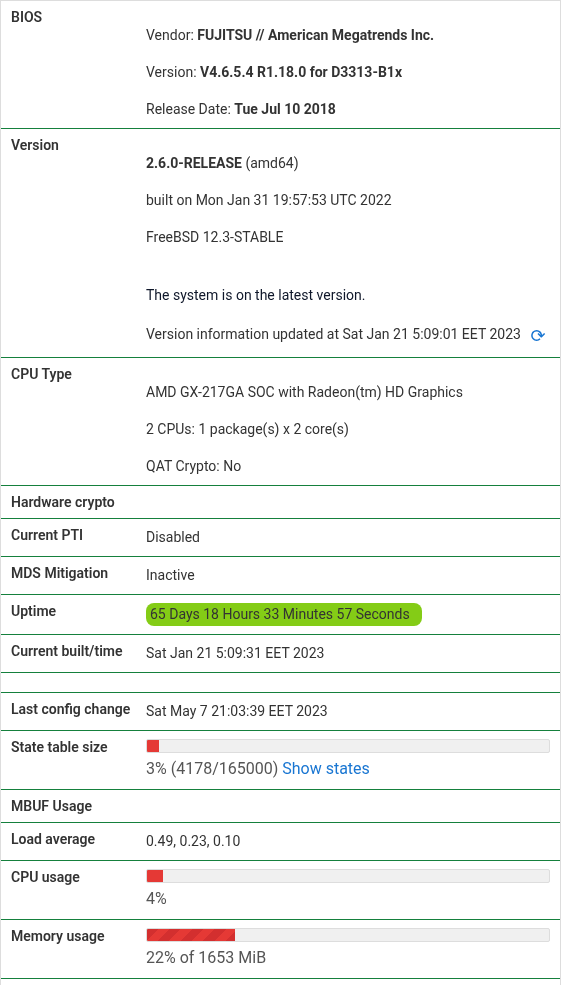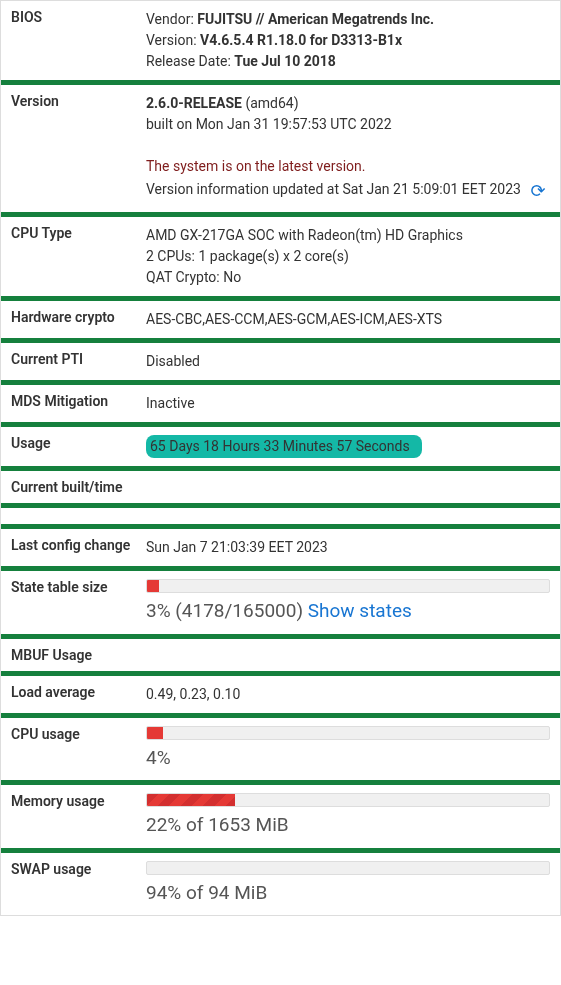--- a/index.html
+++ b/index.html
@@ -1,29 +1,29 @@
 <!DOCTYPE html>
 <html><head>
 <meta charset="utf-8">
 <style>
 * { box-sizing: border-box; margin: 0; padding: 0; }
 body { font-family: -apple-system, BlinkMacSystemFont, "Segoe UI", Roboto, Arial, sans-serif; font-size: 14px; color: #333; background: #fff; width: 561px; }
 .panel { border: 1px solid #ddd; background: #fff; margin-bottom: 10px; }
-.row { display: flex; border-bottom: 5px solid #15803d; padding: 8px 10px; min-height: 20px; }
+.row { display: flex; border-bottom: 1px solid #15803d; padding: 8px 10px; min-height: 20px; }
 .row:last-child { border-bottom: none; }
 .label-col { width: 135px; flex-shrink: 0; font-weight: 600; color: #333; }
 .value-col { flex: 1; color: #333; line-height: 1.5; }
-.value-col .sub { display: block; }
-.green { color: #7f1d1d; }
+.value-col .sub { display: block; margin-top: 16px; }
+.green { color: #0f172a; }
 .link { color: #1976d2; cursor: pointer; }
-.highlight { background: #14b8a6; display: inline-block; padding: 1px 12px 1px 4px; border-radius: 8px; }
+.highlight { background: #84cc16; display: inline-block; padding: 1px 12px 1px 4px; border-radius: 8px; }
 .bar { height: 14px; background: #f0f0f0; border: 1px solid #ddd; border-radius: 2px; position: relative; margin-bottom: 4px; overflow: hidden; }
 .bar-fill { height: 100%; background: #e53935; }
 .bar-fill.striped { background: repeating-linear-gradient(135deg, #d32f2f 0, #d32f2f 8px, #e53935 8px, #e53935 16px); }
-.bar-caption { font-size: 19px; color: #555; }
+.bar-caption { font-size: 16px; color: #555; }
 ul.dns { list-style: disc; padding-left: 40px; }
 ul.dns li { line-height: 1.7; }
 .redact { background: #1a3fd6; width: 90px; height: 12px; display: inline-block; border-radius: 6px; }
 .refresh-icon { color: #1976d2; font-size: 18px; margin-left: 6px; vertical-align: middle; }
 b { font-weight: 700; }
 </style>
 </head>
 <body>
 
 <div class="panel">
@@ -35,68 +35,69 @@
       <span class="sub"><span>Version:</span> <b>V4.6.5.4 R1.18.0 for D3313-B1x</b></span>
       <span class="sub"><span>Release Date:</span> <b>Tue Jul 10 2018</b></span>
     </div>
   </div>
 
   <div class="row">
     <div class="label-col">Version</div>
     <div class="value-col">
       <span class="sub"><b>2.6.0-RELEASE</b> <span>(amd64)</span></span>
       <span class="sub">built on Mon Jan 31 19:57:53 UTC 2022</span>
+      <span class="sub">FreeBSD 12.3-STABLE</span>
       <br>
       <span class="sub green">The system is on the latest version.</span>
       <span class="sub">
         <span>Version information updated at Sat Jan 21 5:09:01 EET 2023</span>
         <span class="refresh-icon">⟳</span>
       </span>
     </div>
   </div>
 
   <div class="row">
     <div class="label-col">CPU Type</div>
     <div class="value-col">
       <span class="sub">AMD GX-217GA SOC with Radeon(tm) HD Graphics</span>
       <span class="sub">2 CPUs: 1 package(s) x 2 core(s)</span>
       <span class="sub">QAT Crypto: No</span>
     </div>
   </div>
 
   <div class="row">
     <div class="label-col">Hardware crypto</div>
-    <div class="value-col">AES-CBC,AES-CCM,AES-GCM,AES-ICM,AES-XTS</div>
   </div>
 
   <div class="row">
     <div class="label-col">Current PTI</div>
     <div class="value-col">Disabled</div>
   </div>
 
   <div class="row">
     <div class="label-col">MDS Mitigation</div>
     <div class="value-col">Inactive</div>
   </div>
 
   <div class="row">
-    <div class="label-col">Usage</div>
+    <div class="label-col">Uptime</div>
     <div class="value-col"><span class="highlight">65 Days 18 Hours 33 Minutes 57 Seconds</span></div>
   </div>
 
   <div class="row">
     <div class="label-col">Current built/time</div>
+    <div class="value-col">Sat Jan 21 5:09:31 EET 2023</div>
   </div>
 
   <div class="row">
   </div>
 
   <div class="row">
     <div class="label-col">Last config change</div>
-    <div class="value-col">Sun Jan 7 21:03:39 EET 2023</div>
+    <div class="value-col">Sat May 7 21:03:39 EET 2023</div>
   </div>
 
   <div class="row">
     <div class="label-col">State table size</div>
     <div class="value-col">
       <div class="bar">
           <div class="bar-fill" id="bar-states" style="width: 3%;"></div>
         </div>
       <span class="bar-caption"><span>3% (4178/165000)</span> <span class="link">Show states</span></span>
     </div>

